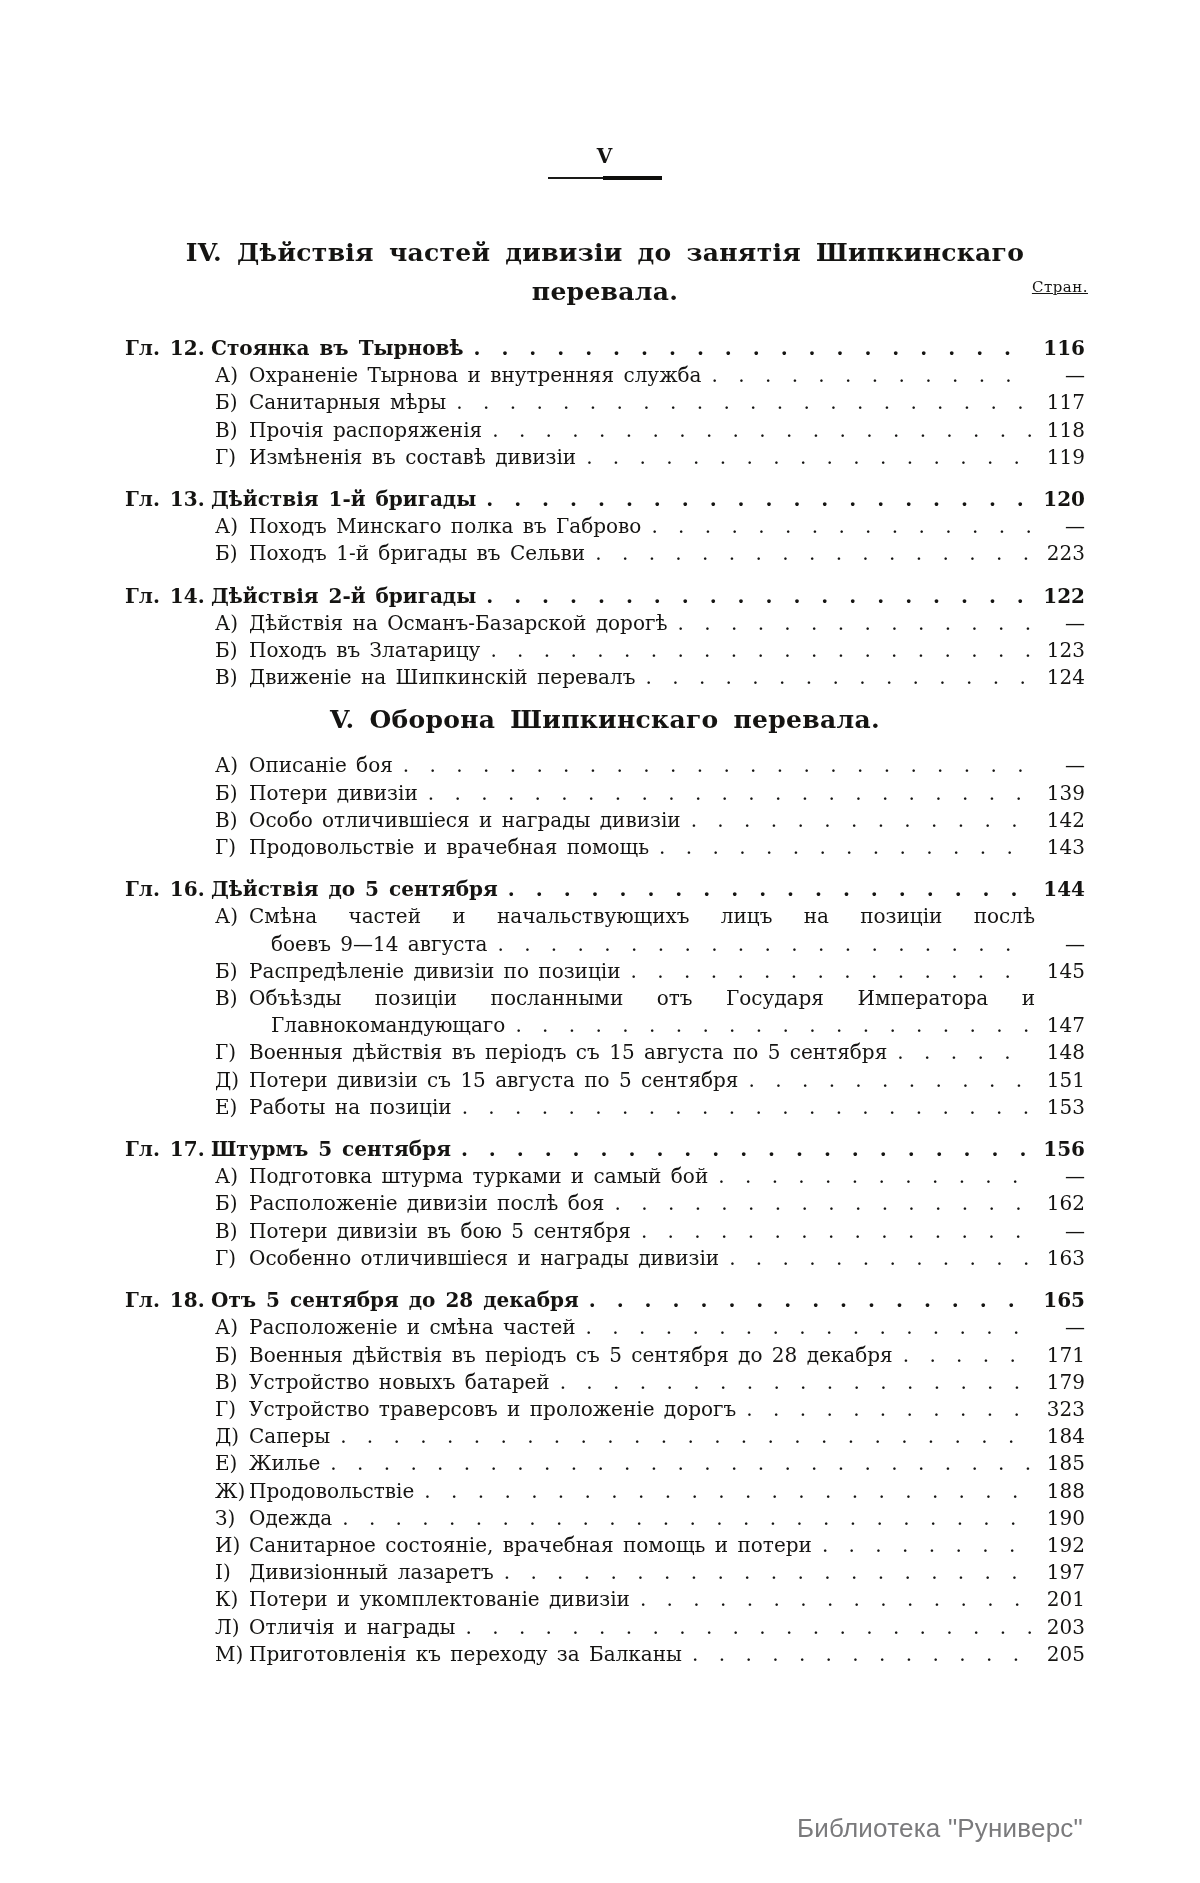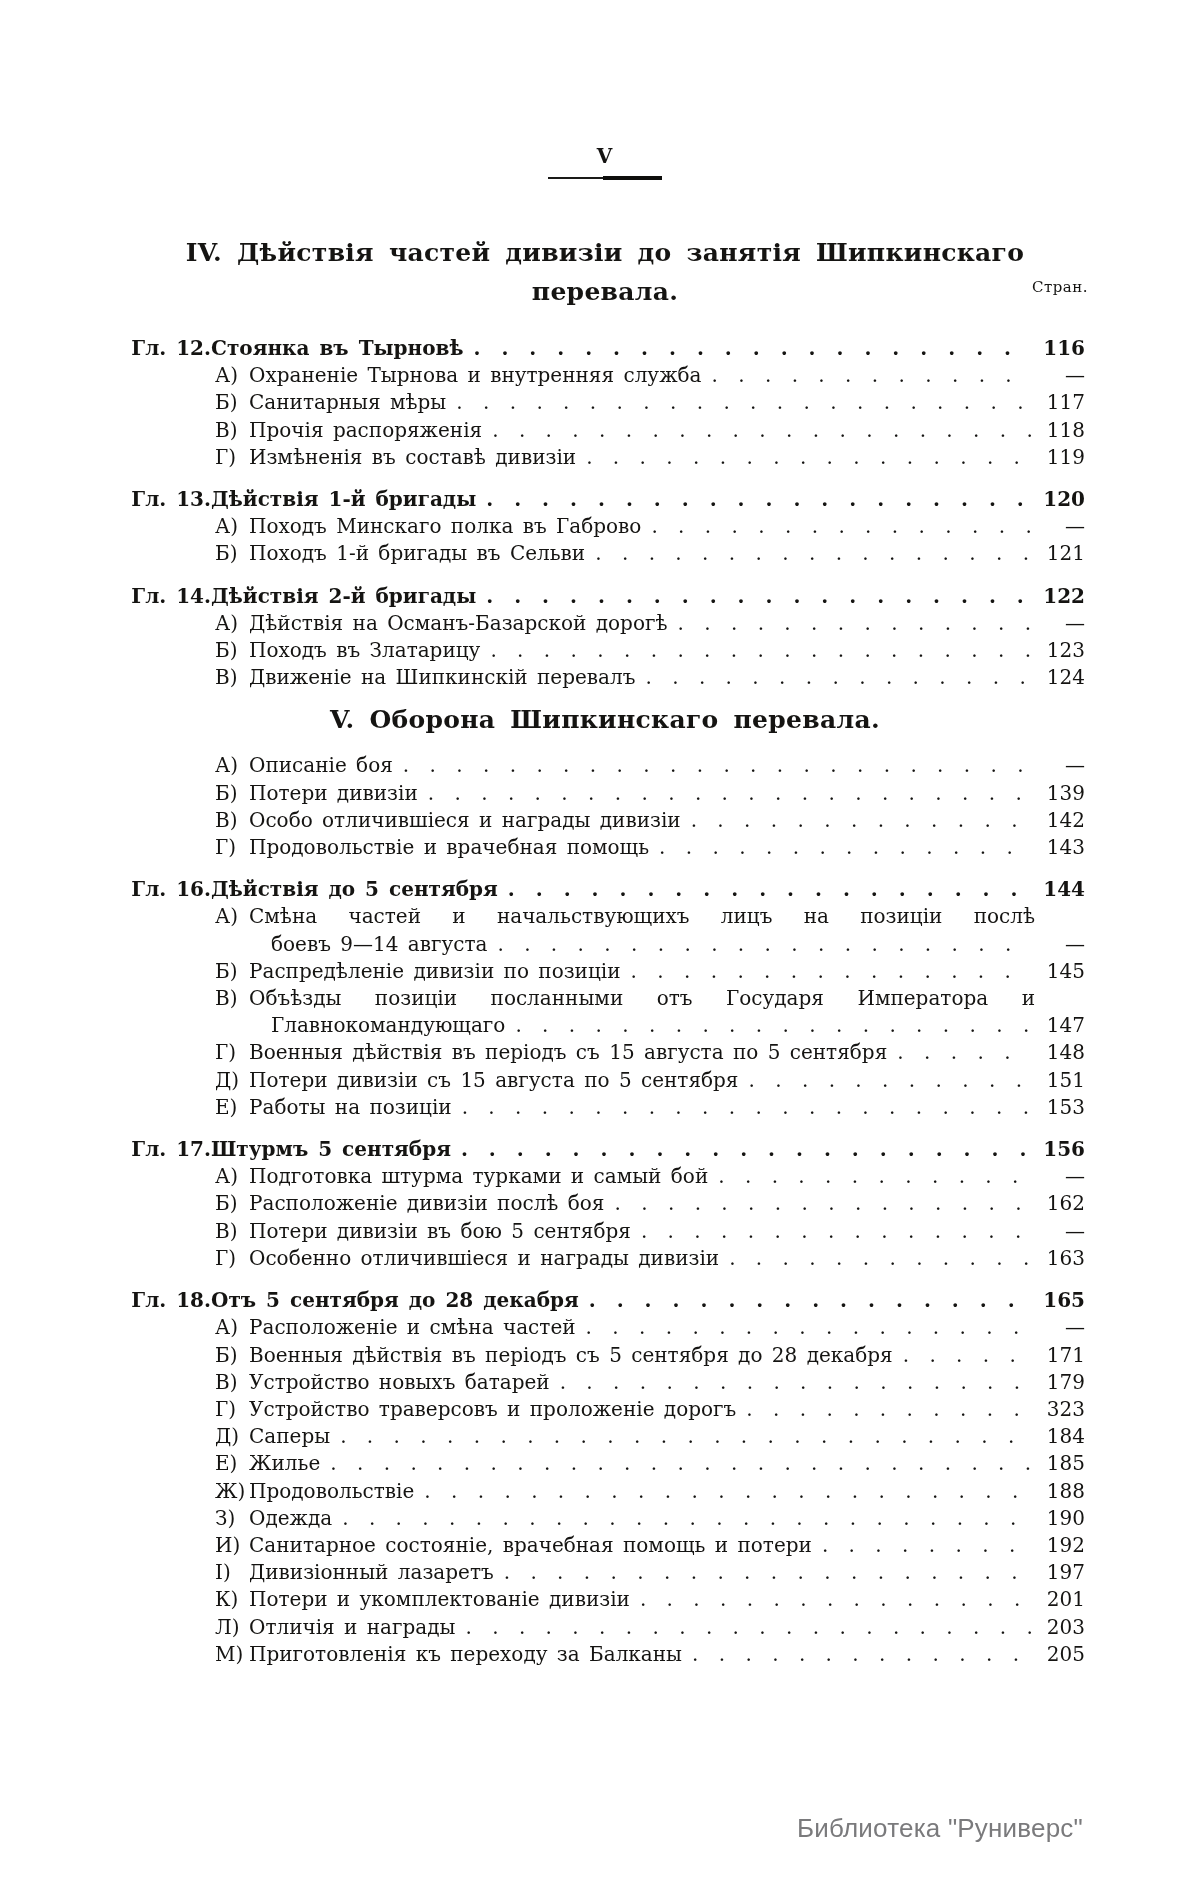--- a/index.html
+++ b/index.html
@@ -37,32 +37,32 @@
     font-size: 25px;
     line-height: 39px;
     word-spacing: 6px;
     letter-spacing: 0.3px;
   }
   .sec-heading.first { margin-bottom: 24px; }
   .sec-heading.later { margin-top: 9px; margin-bottom: 13px; }
   .colhead {
     position: absolute; right: -3px; bottom: 4px;
     font-size: 15px; font-weight: normal;
-    word-spacing: normal; letter-spacing: 0.5px;
+    word-spacing: normal; letter-spacing: 0.5px; text-decoration: underline;
   }
 
   .row {
     display: flex;
     align-items: baseline;
     font-size: 20px;
     line-height: 27.2px;
     word-spacing: 3px;
   }
   .row.chapter { font-weight: bold; margin-top: 15px; }
-  .row.chapter .label { flex: none; width: 86px; text-align: right; }
+  .row.chapter .label { flex: none; width: 86px; }
   .row.sub  { padding-left: 90px; }
   .row.sub .label { flex: none; width: 34px; }
   .row.cont { padding-left: 146px; }
   .row .text { white-space: nowrap; }
 
   .dots {
     flex: 1; overflow: hidden; white-space: nowrap;
     margin: 0 4px 0 10px; min-width: 18px;
   }
   .dots::after {
@@ -143,21 +143,21 @@
       <div class="row sub">
         <span class="label">А)</span>
         <span class="text">Походъ Минскаго полка въ Габрово</span>
         <span class="dots"></span>
         <span class="pg">—</span>
       </div>
       <div class="row sub">
         <span class="label">Б)</span>
         <span class="text">Походъ 1-й бригады въ Сельви</span>
         <span class="dots"></span>
-        <span class="pg">121</span>
+        <span class="pg">223</span>
       </div>
       <div class="row chapter">
         <span class="label">Гл. 14.</span>
         <span class="text">Дѣйствія 2-й бригады</span>
         <span class="dots"></span>
         <span class="pg">122</span>
       </div>
       <div class="row sub">
         <span class="label">А)</span>
         <span class="text">Дѣйствія на Османъ-Базарской дорогѣ</span>

